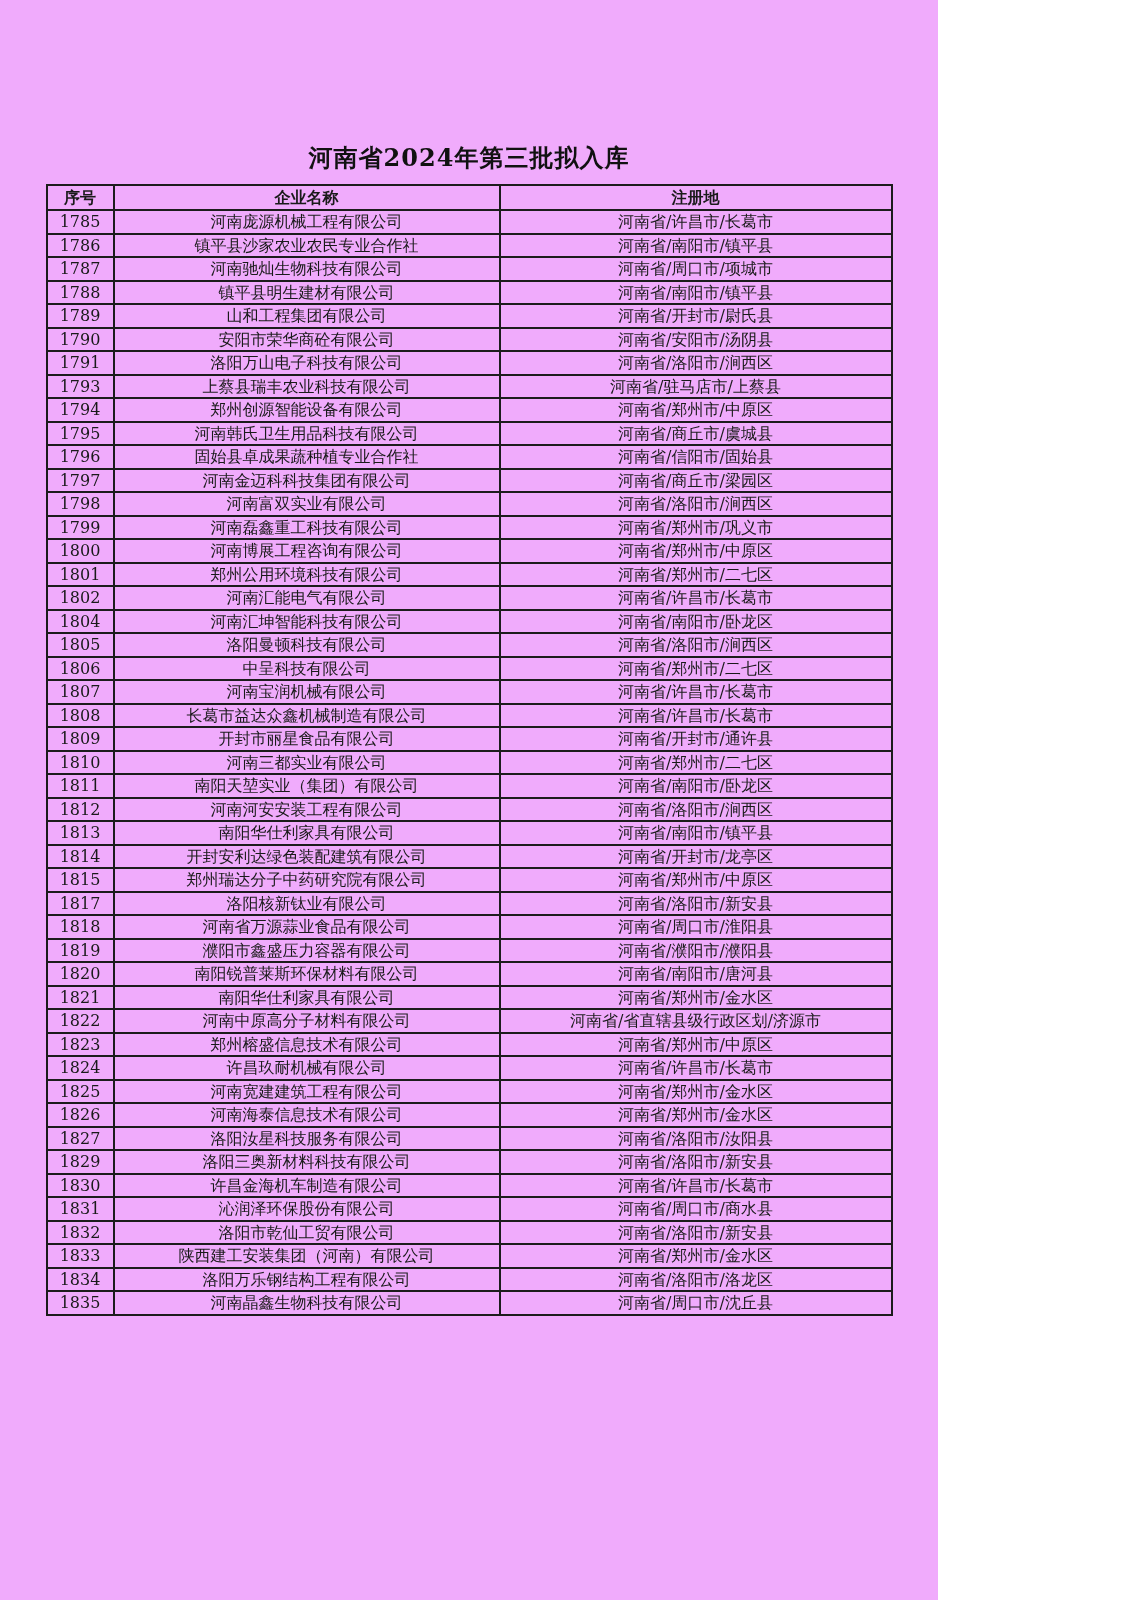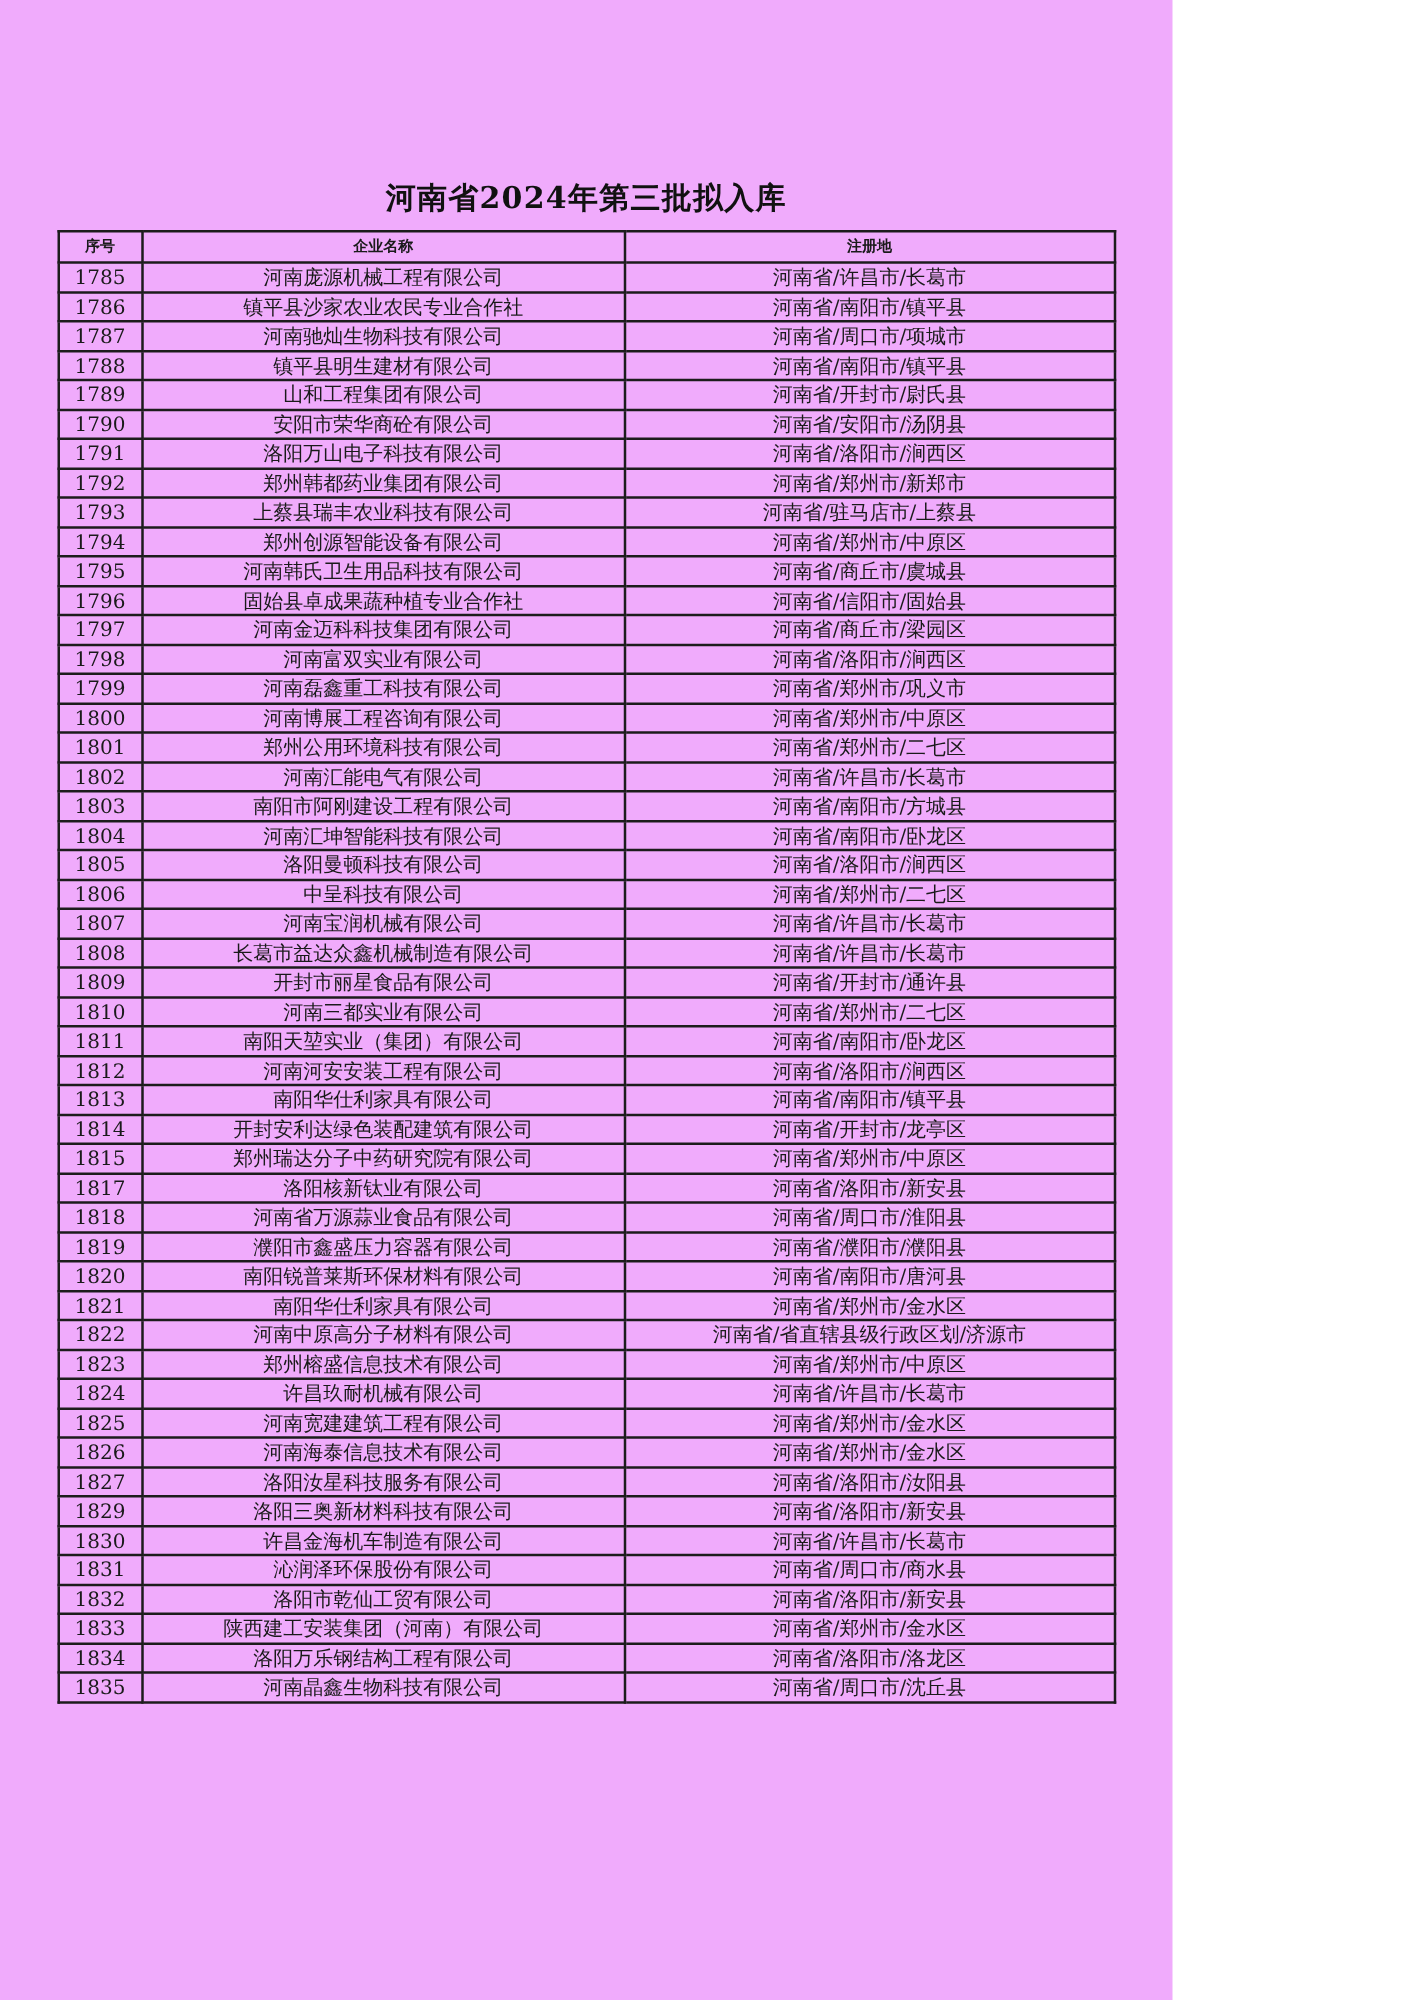--- a/index.html
+++ b/index.html
@@ -40,21 +40,21 @@
     text-align: center;
     vertical-align: middle;
     font-size: 16px;
     height: 21.5px;
     line-height: 21.5px;
     overflow: hidden;
     white-space: nowrap;
   }
   table.company-table th {
     font-weight: bold;
-    font-size: 12px;
+    font-size: 16px;
     height: 23px;
   }
   col.c-index { width: 67px; }
   col.c-name  { width: 386px; }
   col.c-reg   { width: 392px; }
 </style>
 </head>
 <body>
 
 <div class="page">
@@ -106,25 +106,20 @@
           <td>1790</td>
           <td>安阳市荣华商砼有限公司</td>
           <td>河南省/安阳市/汤阴县</td>
         </tr>
         <tr>
           <td>1791</td>
           <td>洛阳万山电子科技有限公司</td>
           <td>河南省/洛阳市/涧西区</td>
         </tr>
         <tr>
-          <td>1792</td>
-          <td>郑州韩都药业集团有限公司</td>
-          <td>河南省/郑州市/新郑市</td>
-        </tr>
-        <tr>
           <td>1793</td>
           <td>上蔡县瑞丰农业科技有限公司</td>
           <td>河南省/驻马店市/上蔡县</td>
         </tr>
         <tr>
           <td>1794</td>
           <td>郑州创源智能设备有限公司</td>
           <td>河南省/郑州市/中原区</td>
         </tr>
         <tr>
@@ -161,25 +156,20 @@
           <td>1801</td>
           <td>郑州公用环境科技有限公司</td>
           <td>河南省/郑州市/二七区</td>
         </tr>
         <tr>
           <td>1802</td>
           <td>河南汇能电气有限公司</td>
           <td>河南省/许昌市/长葛市</td>
         </tr>
         <tr>
-          <td>1803</td>
-          <td>南阳市阿刚建设工程有限公司</td>
-          <td>河南省/南阳市/方城县</td>
-        </tr>
-        <tr>
           <td>1804</td>
           <td>河南汇坤智能科技有限公司</td>
           <td>河南省/南阳市/卧龙区</td>
         </tr>
         <tr>
           <td>1805</td>
           <td>洛阳曼顿科技有限公司</td>
           <td>河南省/洛阳市/涧西区</td>
         </tr>
         <tr>

